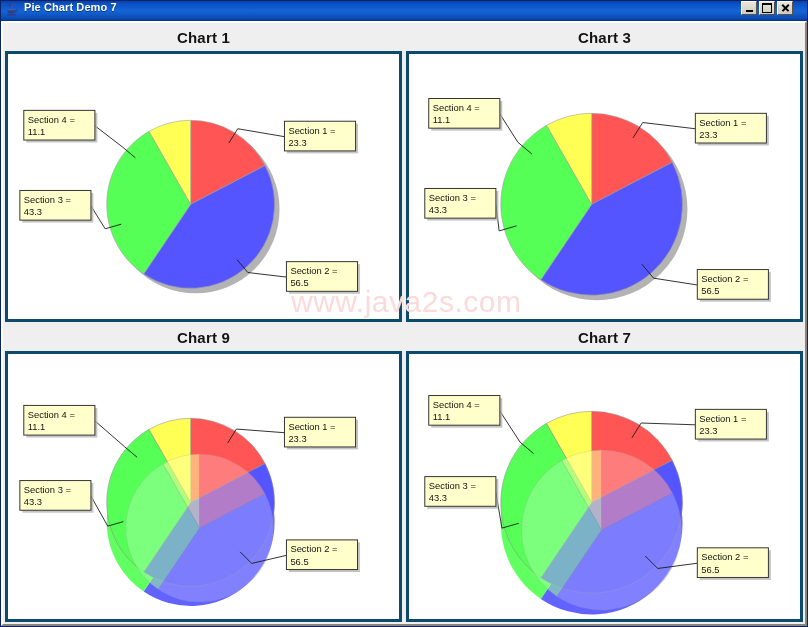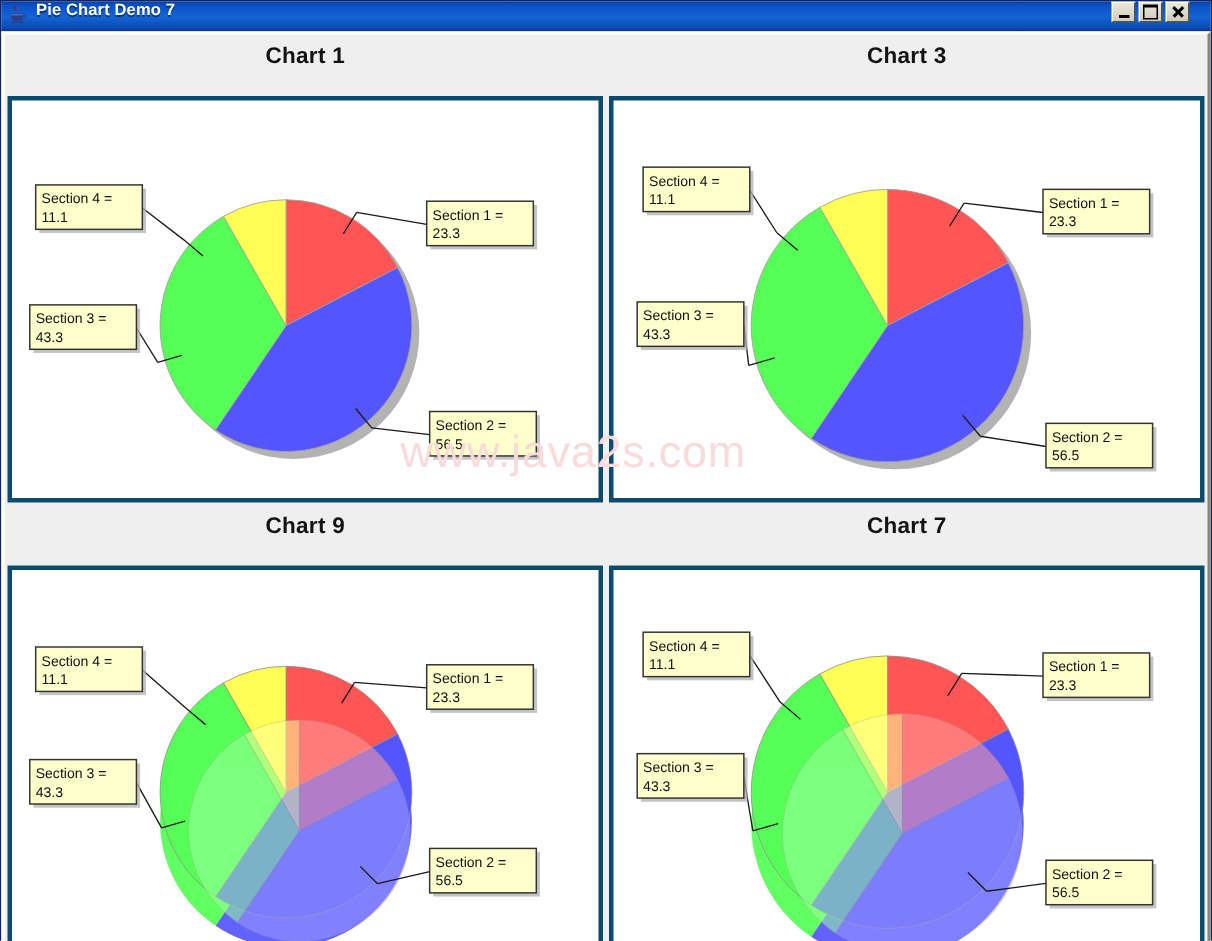--- a/index.html
+++ b/index.html
@@ -73,37 +73,37 @@
     display:flex;flex-direction:column;
     min-width:0;min-height:0;
     background:#efefef;
   }
   .chart-title{
     flex:0 0 auto;
     text-align:center;
     font-size:15px;font-weight:bold;
     color:#131313;
     font-family:"Liberation Sans",sans-serif;
-    padding:4px 0 18px 0;
+    padding:4px 0 5px 0;
     letter-spacing:0.2px;
   }
   .panel{
     flex:1 1 auto;
     background:#ffffff;
     border:3px solid #0c4a6e;
     box-sizing:border-box;
     position:relative;
     overflow:hidden;
   }
   .panel svg{display:block;width:100%;height:100%;}
 
   
   .watermark{
     position:absolute;
-    left:264px;top:262px;
+    left:288px;top:262px;
     font-size:30px;
     color:#fbdada;
     font-family:"Liberation Sans",sans-serif;
     letter-spacing:0.5px;
     white-space:nowrap;
     z-index:5;
     pointer-events:none;
   }
 </style>
 </head>

